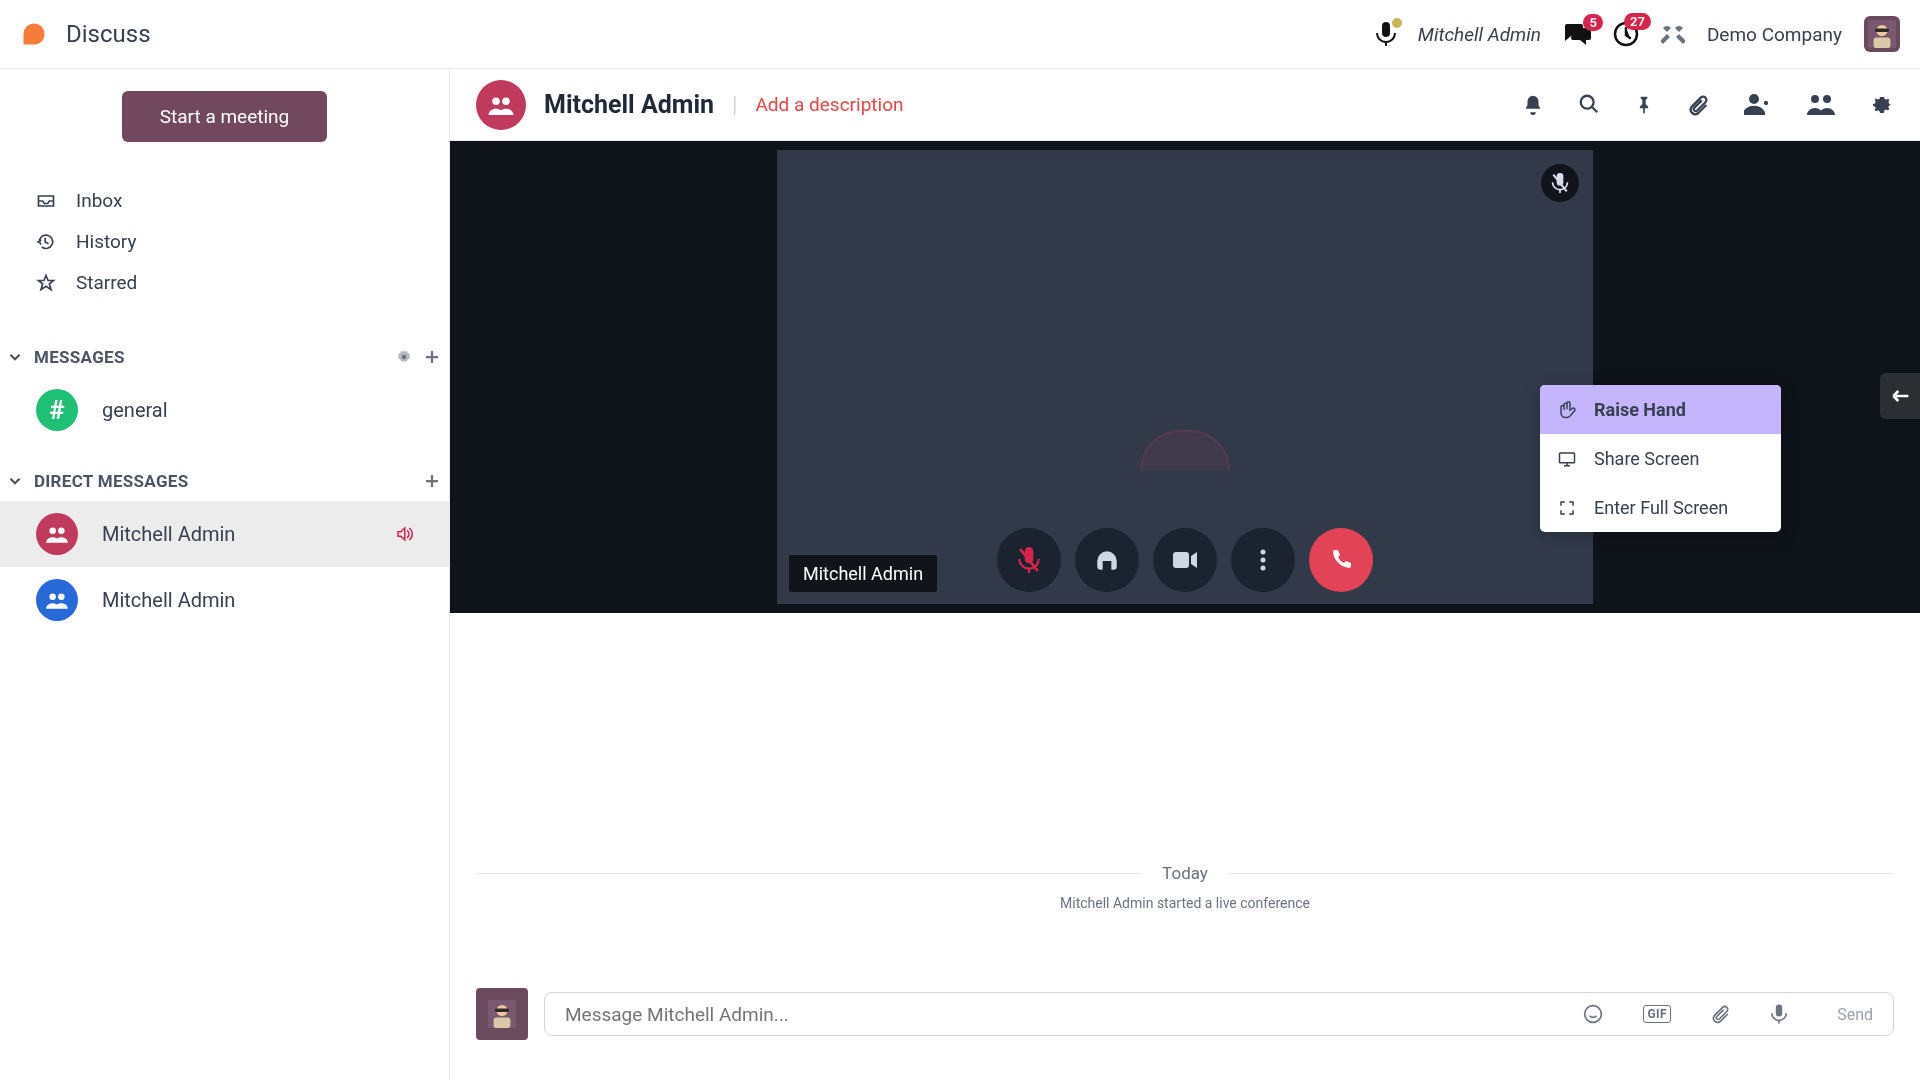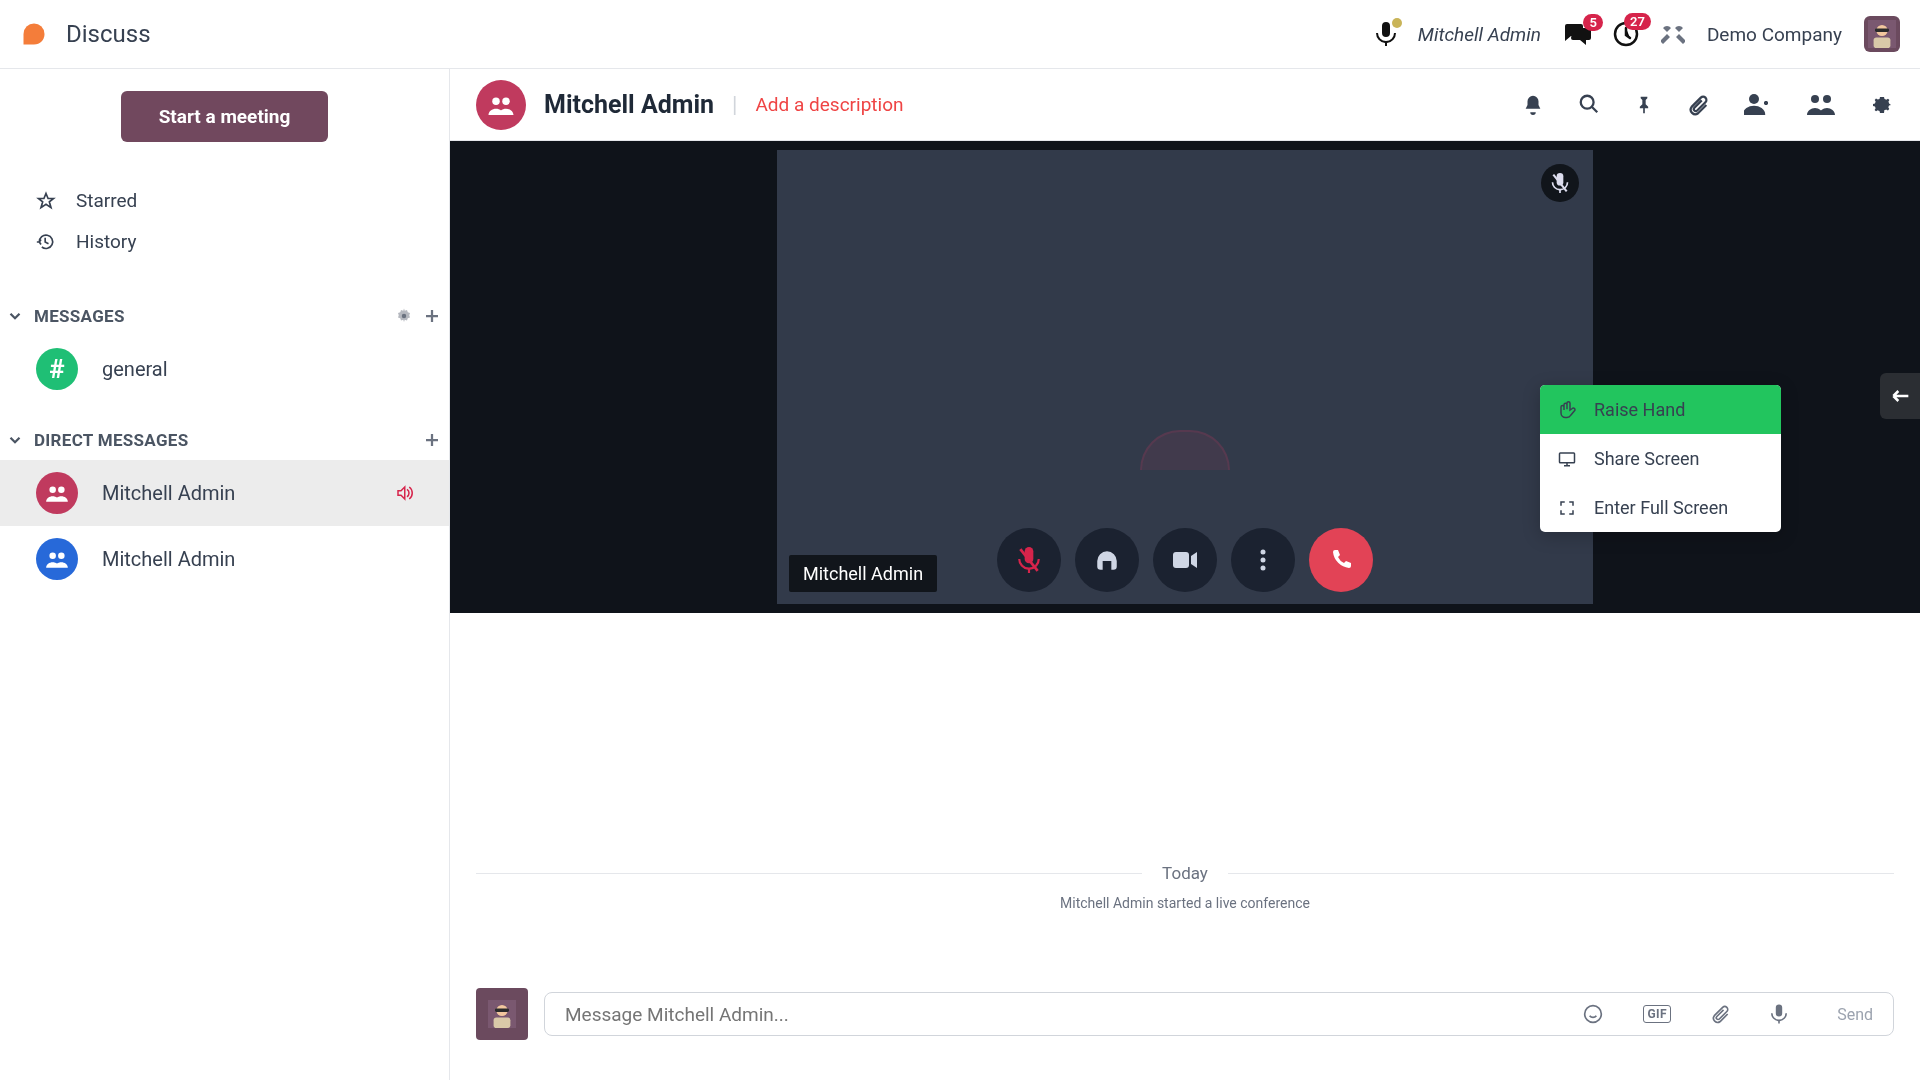--- a/index.html
+++ b/index.html
@@ -19,21 +19,21 @@
 .company-name { font-size: 19px; color: #374151; }
 .avatar-box { width: 36px; height: 36px; border-radius: 6px; background: #6b4a5e; display: flex; align-items: center; justify-content: center; overflow: hidden; }
 .avatar-face { width: 28px; height: 28px; }
 
 
 .main { display: flex; height: calc(1080px - 69px); }
 .sidebar { width: 450px; border-right: 1px solid #e5e7eb; display: flex; flex-direction: column; padding-top: 22px; }
 .content { flex: 1; display: flex; flex-direction: column; position: relative; }
 
 
-.start-btn { align-self: center; background: #71485e; color: #fff; border: none; border-radius: 6px; padding: 14px 38px; font-size: 19px; font-weight: 700; cursor: pointer; }
+.start-btn { align-self: center; background: #71485e; color: #fff; border: none; border-radius: 6px; padding: 14px 38px; font-size: 19px; font-weight: 400; cursor: pointer; }
 .side-list { margin-top: 38px; }
 .side-item, .channel-item, .dm-item { display: flex; align-items: center; gap: 20px; padding: 9px 36px; font-size: 19px; color: #374151; cursor: pointer; }
 .side-item svg { width: 20px; height: 20px; flex-shrink: 0; }
 
 .section-head { display: flex; align-items: center; padding: 10px 8px 10px 6px; margin-top: 34px; color: #4b5563; font-weight: 700; font-size: 17px; letter-spacing: .3px; cursor: pointer; }
 .section-head .chev { margin-right: 10px; }
 .section-head .label { flex: 1; }
 .section-head .actions { display: flex; gap: 10px; color: #6b7280; }
 
 .hash-badge { width: 42px; height: 42px; border-radius: 50%; background: #1fbf75; color: #fff; display: flex; align-items: center; justify-content: center; font-size: 26px; font-weight: 700; flex-shrink: 0; }
@@ -63,21 +63,21 @@
 .video-avatar-bg { position: absolute; top: 300px; left: 50%; transform: translate(-50%,-50%); width: 90px; height: 40px; border-top-left-radius: 50px; border-top-right-radius: 50px; background: rgba(188,58,94,.2); border: 2px solid rgba(188,58,94,.35); border-bottom: none; opacity: .55; }
 .name-chip { position: absolute; bottom: 12px; left: 12px; background: #11151b; color: #fff; padding: 8px 14px; font-size: 18px; border-radius: 2px; }
 .call-controls { position: absolute; bottom: 12px; left: 50%; transform: translateX(-50%); display: flex; gap: 14px; }
 .cc-btn { width: 64px; height: 64px; border-radius: 50%; background: #1b2230; display: flex; align-items: center; justify-content: center; cursor: pointer; }
 .cc-btn.mic { color: #d6244b; }
 .cc-btn.end { background: #e24356; color: #fff; }
 
 
 .ctx-menu { position: absolute; left: 1090px; top: 316px; width: 241px; background: #fff; border-radius: 5px; box-shadow: 0 4px 18px rgba(0,0,0,.22); overflow: hidden; z-index: 10; }
 .ctx-item { display: flex; align-items: center; gap: 18px; padding: 14px 18px; font-size: 18px; color: #374151; cursor: pointer; }
-.ctx-item.hover { background: #22c55e; }
+.ctx-item.hover { background: #c4b5fd; font-weight: bold; }
 .ctx-item svg { width: 18px; height: 18px; }
 
 
 .log { flex: 1; padding-top: 250px; text-align: center; }
 .daysep { display: flex; align-items: center; gap: 20px; padding: 0 26px; color: #6b7280; margin-bottom: 12px; }
 .daysep .line { flex: 1; height: 1px; background: #e5e7eb; }
 .sys-msg { color: #6b7280; font-size: 14px; }
 
 
 .composer-row { display: flex; align-items: center; gap: 16px; padding: 0 26px 40px; }
@@ -143,29 +143,35 @@
 </div>
 
 <div class="main">
 
   <div class="sidebar">
     <button class="start-btn">Start a meeting</button>
 
     <div class="side-list">
       <div class="side-item">
         <svg viewBox="0 0 24 24">
-            <path fill="none" stroke="#374151" stroke-width="2" d="m12 3 2.5 6H21l-5 4 2 7-6-4-6 4 2-7-5-4h6.5Z"></path>
-          </svg>
-        <span>Starred</span>
+            <path fill="none" stroke="#374151" stroke-width="2" d="M3 6h18v12H3Zm0 6h5l2 3h4l2-3h5"></path>
+          </svg>
+        <span>Inbox</span>
       </div>
       <div class="side-item">
         <svg viewBox="0 0 24 24">
             <path fill="none" stroke="#374151" stroke-width="2" d="M4 12a8 8 0 1 1 3 6M4 12H1m3 0 2-3m-2 3 2 3m5-8v5l4 2"></path>
           </svg>
         <span>History</span>
+      </div>
+      <div class="side-item">
+        <svg viewBox="0 0 24 24">
+            <path fill="none" stroke="#374151" stroke-width="2" d="m12 3 2.5 6H21l-5 4 2 7-6-4-6 4 2-7-5-4h6.5Z"></path>
+          </svg>
+        <span>Starred</span>
       </div>
     </div>
 
     <div class="section-head">
       <span class="chev">
           <svg width="18" height="18" viewBox="0 0 24 24">
             <path fill="none" stroke="#4b5563" stroke-width="3" d="m6 9 6 6 6-6"></path>
           </svg>
         </span>
       <span class="label">MESSAGES</span>

